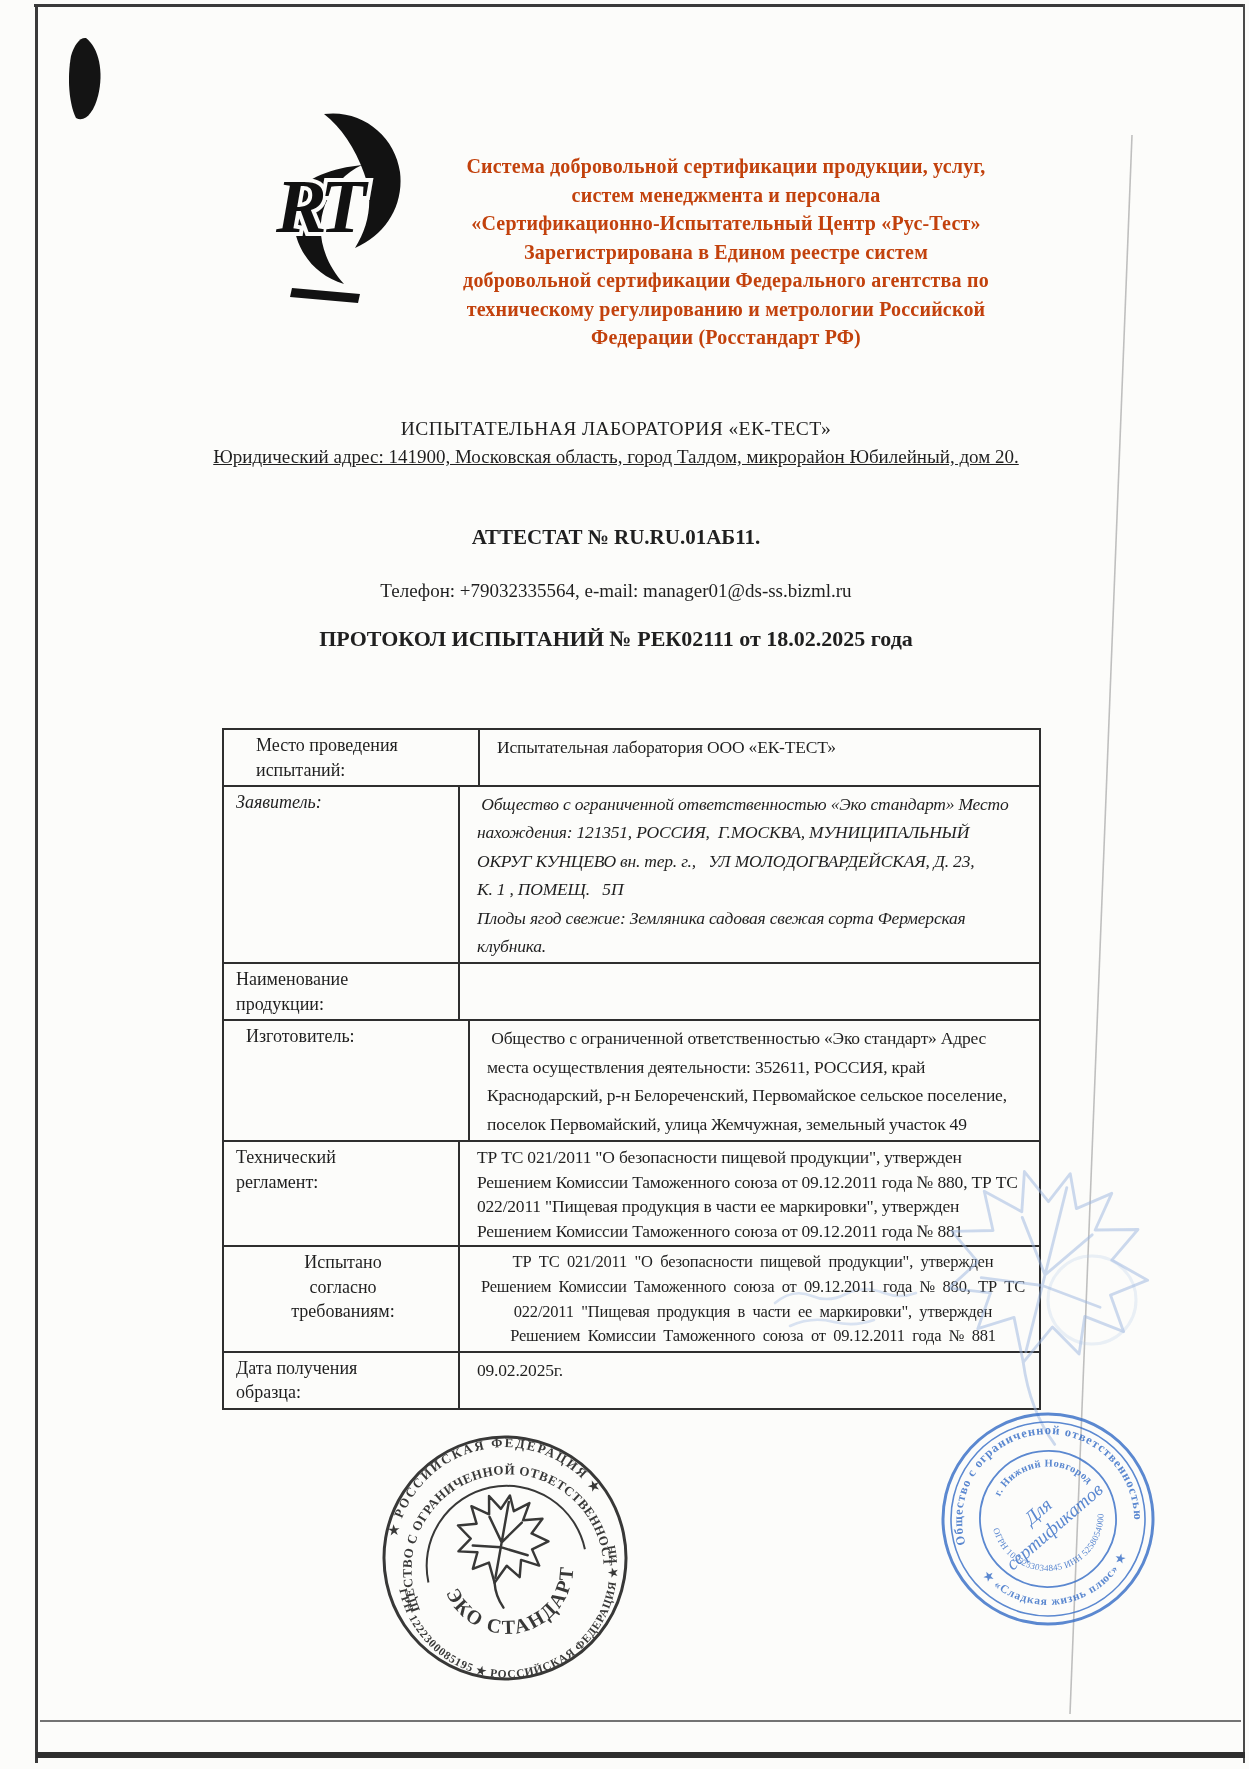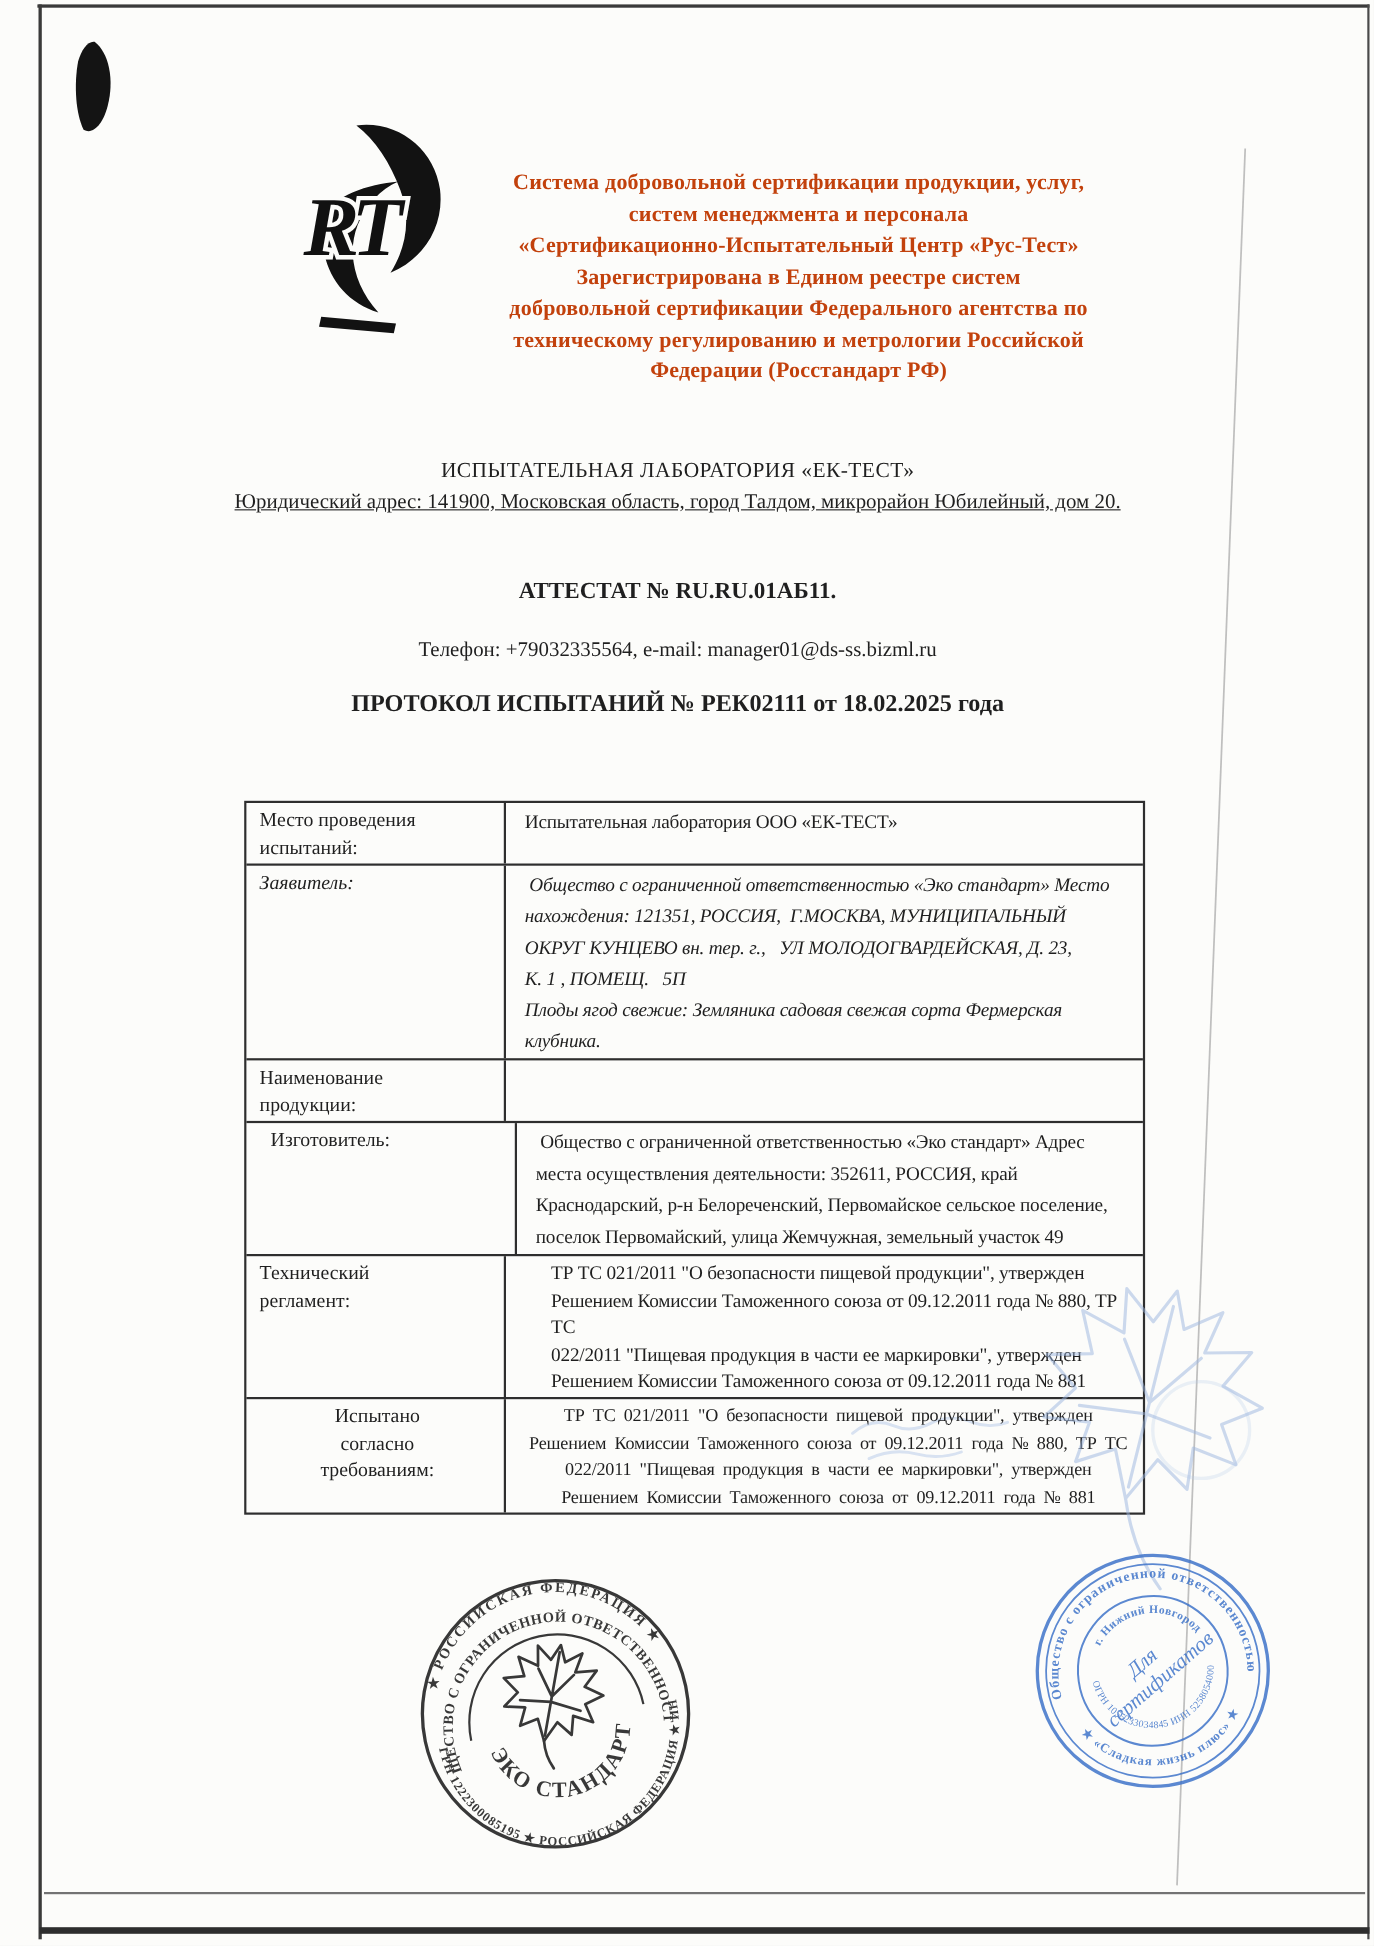--- a/index.html
+++ b/index.html
@@ -34,22 +34,22 @@
   .t-row:last-child{border-bottom:none;}
   .t-label{
     width:236px;box-sizing:border-box;border-right:2px solid #2e2e2e;
     padding:3px 8px 3px 12px;font-size:18px;line-height:24.5px;white-space:pre-line;
   }
   .t-value{
     flex:1;box-sizing:border-box;padding:3px 10px 2px 17px;
     font-size:17.5px;line-height:28.4px;letter-spacing:-0.2px;
     white-space:pre-wrap;overflow:hidden;
   }
-  .r1{min-height:50px;} .r2{min-height:171px;font-style:italic;} .r3{min-height:48px;gap:12px;}
-  .r4{min-height:118px;padding-left:10px;} .r5{min-height:99px;gap:24px;} .r6{min-height:98px;text-align:center;} .r7{min-height:50px;}
+  .r1{min-height:50px;padding-left:20px;} .r2{min-height:171px;font-style:italic;} .r3{min-height:48px;gap:12px;}
+  .r4{min-height:118px;padding-left:10px;} .r5{min-height:99px;} .r6{min-height:98px;text-align:center;} .r7{min-height:50px;}
   .tight .t-value{line-height:24.6px;}
   .just .t-value{word-spacing:3.5px;font-size:16.5px;}
   
   .stamp-black{position:absolute;left:375px;top:1428px;width:260px;height:260px;}
   .stamp-blue{position:absolute;left:933px;top:1404px;width:230px;height:230px;}
   .leaf-sketch{position:absolute;left:895px;top:1135px;width:300px;height:330px;}
   svg text{font-family:"Liberation Serif", serif;}
 </style>
 </head>
 <body>
@@ -128,20 +128,25 @@
 Решением Комиссии Таможенного союза от 09.12.2011 года № 881</div>
     </div>
     <div class="t-row r6 tight just">
       <div class="t-label">Испытано
 согласно
 требованиям:</div>
       <div class="t-value">ТР ТС 021/2011 "О безопасности пищевой продукции", утвержден
 Решением Комиссии Таможенного союза от 09.12.2011 года № 880, ТР ТС
 022/2011 "Пищевая продукция в части ее маркировки", утвержден
 Решением Комиссии Таможенного союза от 09.12.2011 года № 881</div>
+    </div>
+    <div class="t-row r7">
+      <div class="t-label">Дата получения
+образца:</div>
+      <div class="t-value">09.02.2025г.</div>
     </div>
   </div>
 
   <svg class="leaf-sketch" viewBox="0 0 300 330">
     <g transform="translate(150,140) rotate(14) scale(1.8)" fill="none" stroke="#9cb6e0" stroke-width="1.6" opacity="0.5" stroke-linejoin="round" stroke-linecap="round">
       <path d="M0,-58 L8,-40 L25,-53 L21,-31 L44,-37 L34,-17 L56,-11 L38,2 L50,20 L27,17 L29,38 L11,27 L0,50 L-11,27 L-29,38 L-27,17 L-50,20 L-38,2 L-56,-11 L-34,-17 L-44,-37 L-21,-31 L-25,-53 L-8,-40 Z"></path>
       <path d="M0,44 L0,-50 M0,0 L20,-28 M0,0 L-20,-28 M0,6 L34,10 M0,6 L-34,10"></path>
       <path d="M0,50 Q10,75 28,90"></path>
     </g>
   </svg>

